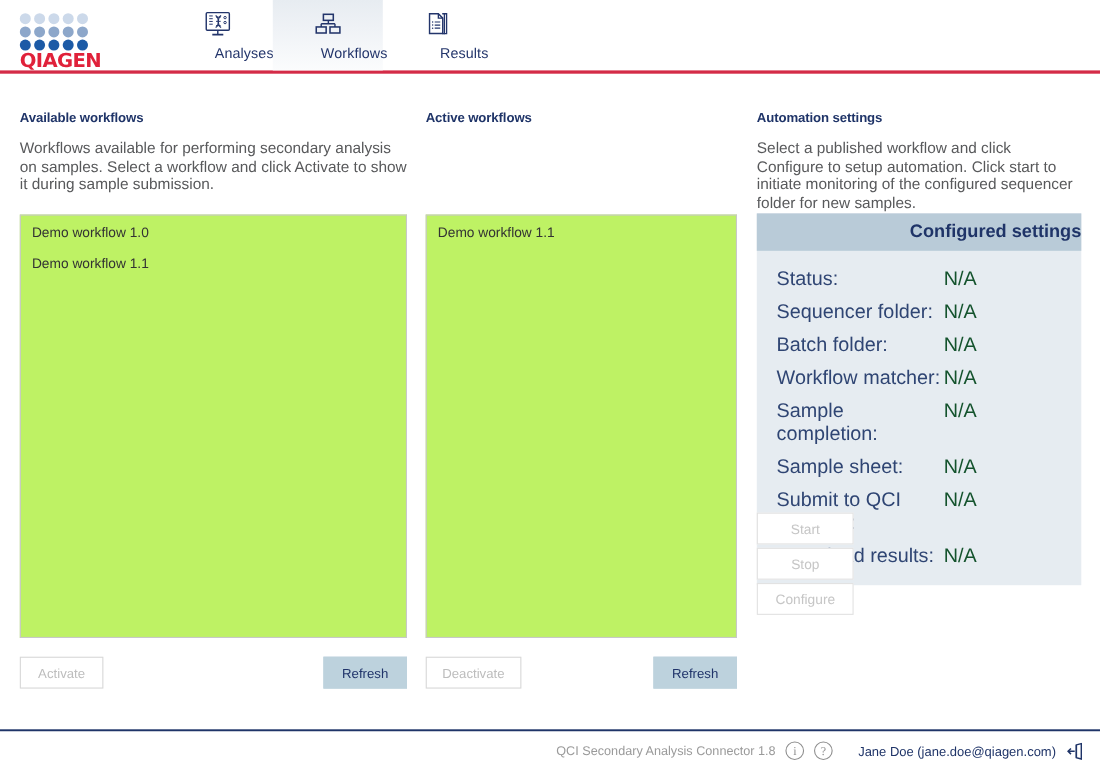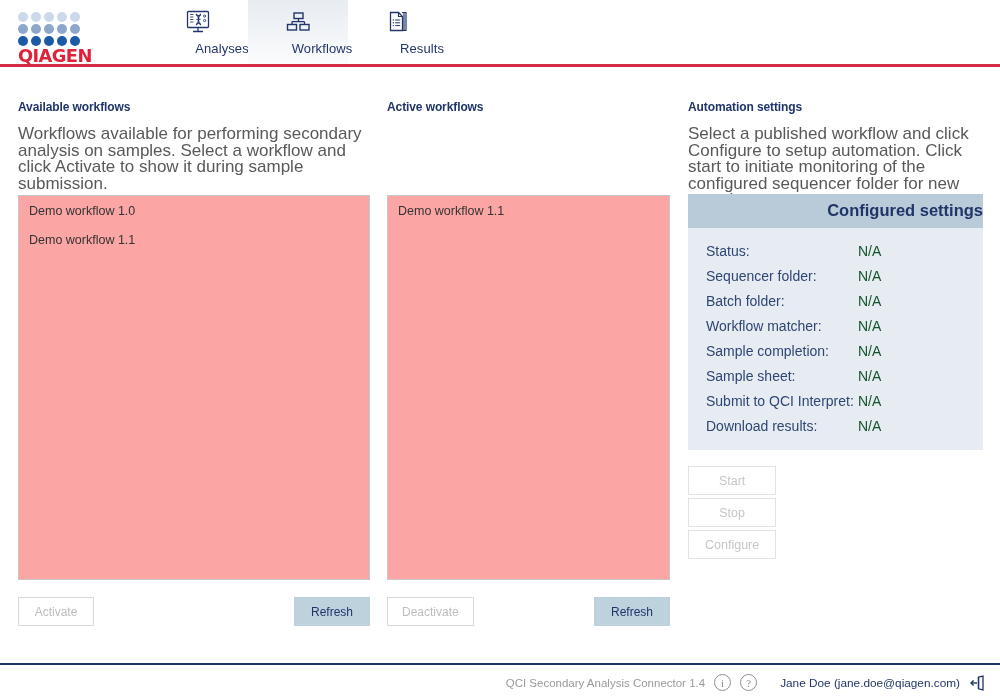--- a/index.html
+++ b/index.html
@@ -100,34 +100,34 @@
 
   h2.section-title {
     font-size: 12px;
     font-weight: bold;
     color: #1f3468;
     margin: 0;
     padding-top: 34px;
     letter-spacing: -0.1px;
   }
   p.section-desc {
-    font-size: 17px;
+    font-size: 14px;
     line-height: 16.5px;
     color: #58595b;
     margin: 12px 0 0 0;
   }
 
   .listbox {
     position: absolute;
     top: 129px;
     left: 0;
     width: 100%;
     height: 385px;
     border: 1px solid #c8c8c8;
-    background: #fca5a5;
+    background: #bef264;
     overflow: hidden;
   }
   .list-item {
     font-size: 12.5px;
     color: #333333;
     padding: 8px 10px 7px 10px;
     cursor: pointer;
   }
 
   .btn-row {
@@ -168,21 +168,21 @@
     background: #b9cbd8;
     color: #1f3468;
     font-size: 16.5px;
     font-weight: bold;
     text-align: right;
     padding: 7px 0 8px 0;
   }
   .settings-body { padding: 10px 0 12px 0; }
   .settings-row {
     display: flex;
-    font-size: 14px;
+    font-size: 18px;
     color: #2f4573;
     padding: 4.5px 0 4.5px 18px;
   }
   .settings-key { width: 152px; }
   .settings-val { color: #14532d; }
 
   .auto-btn-row {
     position: absolute;
     top: 400px; left: 0;
     display: flex;
@@ -411,21 +411,21 @@
       <div class="auto-btn">Start</div>
       <div class="auto-btn">Stop</div>
       <div class="auto-btn">Configure</div>
     </div>
   </div>
 
 </div>
 
 <div class="footer-rule"></div>
 <div class="footer">
-  <span class="footer-app">QCI Secondary Analysis Connector 1.4</span>
+  <span class="footer-app">QCI Secondary Analysis Connector 1.8</span>
   <span class="circ-icon">i</span>
   <span class="circ-icon">?</span>
   <span class="footer-user">Jane Doe (jane.doe@qiagen.com)</span>
   <span class="logout-icon">
     <svg width="17" height="16" viewBox="0 0 17 16">
       <path d="M9.5 2.2 L14 1 L14 15 L9.5 13.8 Z" fill="none" stroke="#1f3468" stroke-width="1.3"></path>
       <line x1="9.5" y1="2.2" x2="9.5" y2="13.8" stroke="#1f3468" stroke-width="1.3"></line>
       <line x1="2" y1="8" x2="8" y2="8" stroke="#1f3468" stroke-width="1.4"></line>
       <path d="M4.6 5.4 L2 8 L4.6 10.6" fill="none" stroke="#1f3468" stroke-width="1.4"></path>
     </svg>

